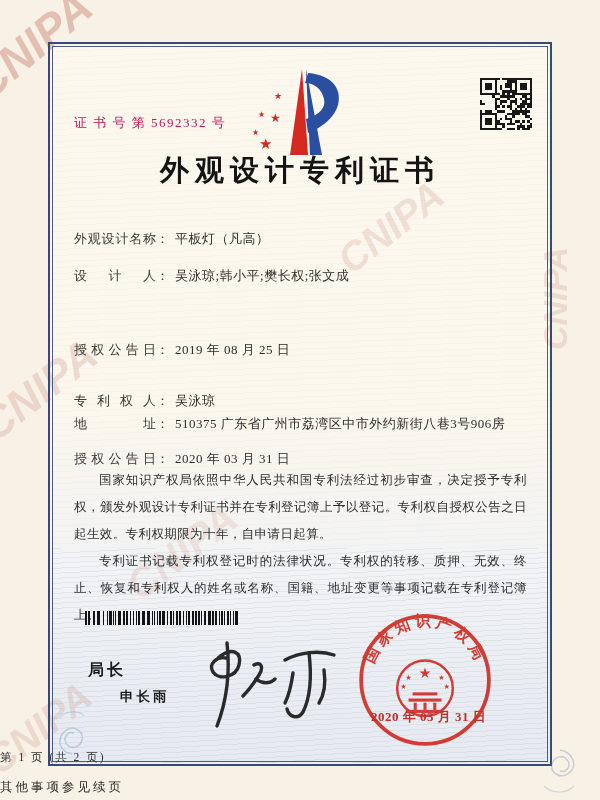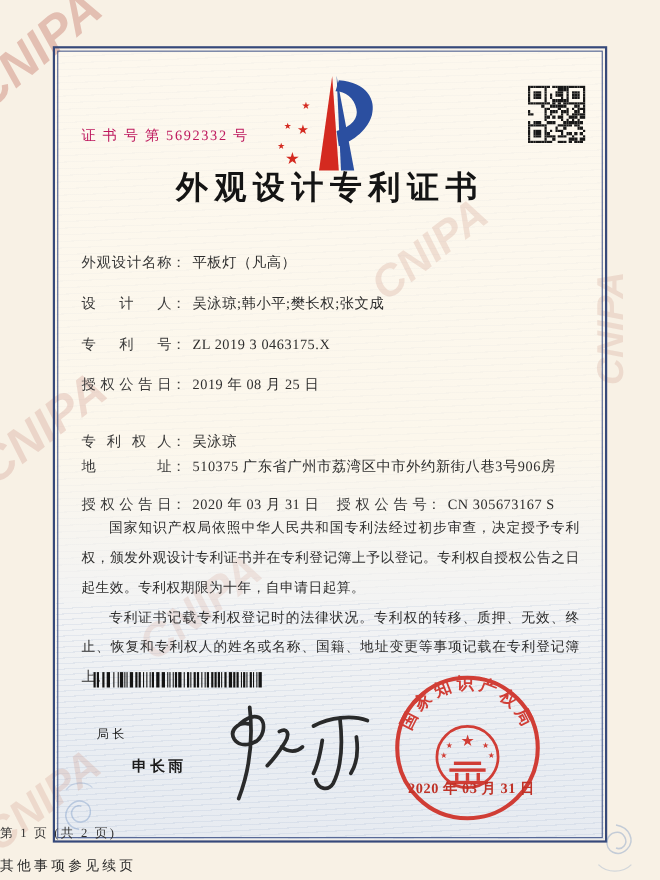--- a/index.html
+++ b/index.html
@@ -34,21 +34,21 @@
   .lbl{display:inline-block;width:82px;text-align:justify;text-align-last:justify;color:#3a3a3a;}
   .colon{color:#3a3a3a;}
   .val{margin-left:6px;letter-spacing:.5px;color:#2e2e2e;}
   .g2{position:absolute;left:232px;top:0;}
   .body-text{position:absolute;left:74px;top:467px;width:453px;}
   .body-text p{margin:0;text-indent:2em;text-align:justify;font-size:12.5px;
     line-height:27px;color:#2e2e2e;letter-spacing:.4px;}
   .barcode{position:absolute;left:85px;top:611px;width:160px;height:14px;display:flex;}
   .barcode span{display:inline-block;height:100%;background:#141414;}
   .signoff-title{position:absolute;left:88px;top:660px;font-family:"Liberation Sans",sans-serif;
-    font-size:11px;font-weight:400;letter-spacing:3px;color:#1c1c1c;}
+    font-size:16px;font-weight:700;letter-spacing:3px;color:#1c1c1c;}
   .signoff-name{position:absolute;left:88px;top:688px;font-family:"Liberation Sans",sans-serif;
     font-size:13.5px;font-weight:600;letter-spacing:3px;color:#1c1c1c;padding-left:32px;}
   .sig-script{position:absolute;left:188px;top:638px;width:160px;height:95px;}
   .seal{position:absolute;left:357px;top:612px;width:136px;height:136px;opacity:.92;}
   .seal-date{position:absolute;left:371px;top:708px;font-size:13px;font-weight:700;
     color:#bf3227;letter-spacing:.5px;white-space:nowrap;}
   .page-num{position:absolute;left:0;top:750px;width:100%;
     font-size:11.5px;letter-spacing:2px;color:#333;}
   .cont-note{position:absolute;left:0;top:779px;width:100%;
     font-size:12.5px;letter-spacing:3px;color:#2a2a2a;}
@@ -532,37 +532,31 @@
     </div>
 
   <div class="title">外观设计专利证书</div>
 
   <div class="row" style="top:230px">
     <span class="lbl">外观设计名称</span><span class="colon">：</span><span class="val">平板灯（凡高）</span>
   </div>
   <div class="row" style="top:267px">
     <span class="lbl">设计人</span><span class="colon">：</span><span class="val">吴泳琼;韩小平;樊长权;张文成</span>
   </div>
-  <div class="row" style="top:304px">
-    <span class="lbl">专利号</span><span class="colon">：</span><span class="val">ZL 2019 3 0463175.X</span>
-  </div>
   <div class="row" style="top:341px">
     <span class="lbl">授权公告日</span><span class="colon">：</span><span class="val">2019 年 08 月 25 日</span>
   </div>
   <div class="row" style="top:392px">
     <span class="lbl">专利权人</span><span class="colon">：</span><span class="val">吴泳琼</span>
   </div>
   <div class="row" style="top:415px">
     <span class="lbl">地址</span><span class="colon">：</span><span class="val">510375 广东省广州市荔湾区中市外约新街八巷3号906房</span>
   </div>
   <div class="row" style="top:450px">
     <span class="lbl">授权公告日</span><span class="colon">：</span><span class="val">2020 年 03 月 31 日</span>
-    <span class="g2">
-      <span class="lbl">授权公告号</span><span class="colon">：</span><span class="val">CN 305673167 S</span>
-    </span>
   </div>
 
   <div class="body-text">
     <p>国家知识产权局依照中华人民共和国专利法经过初步审查，决定授予专利权，颁发外观设计专利证书并在专利登记簿上予以登记。专利权自授权公告之日起生效。专利权期限为十年，自申请日起算。</p>
     <p>专利证书记载专利权登记时的法律状况。专利权的转移、质押、无效、终止、恢复和专利权人的姓名或名称、国籍、地址变更等事项记载在专利登记簿上。</p>
   </div>
 
   <div class="barcode">
       <span style="width: 2px; margin-right: 1px;"></span>
       <span style="width: 2px; margin-right: 3px;"></span>

